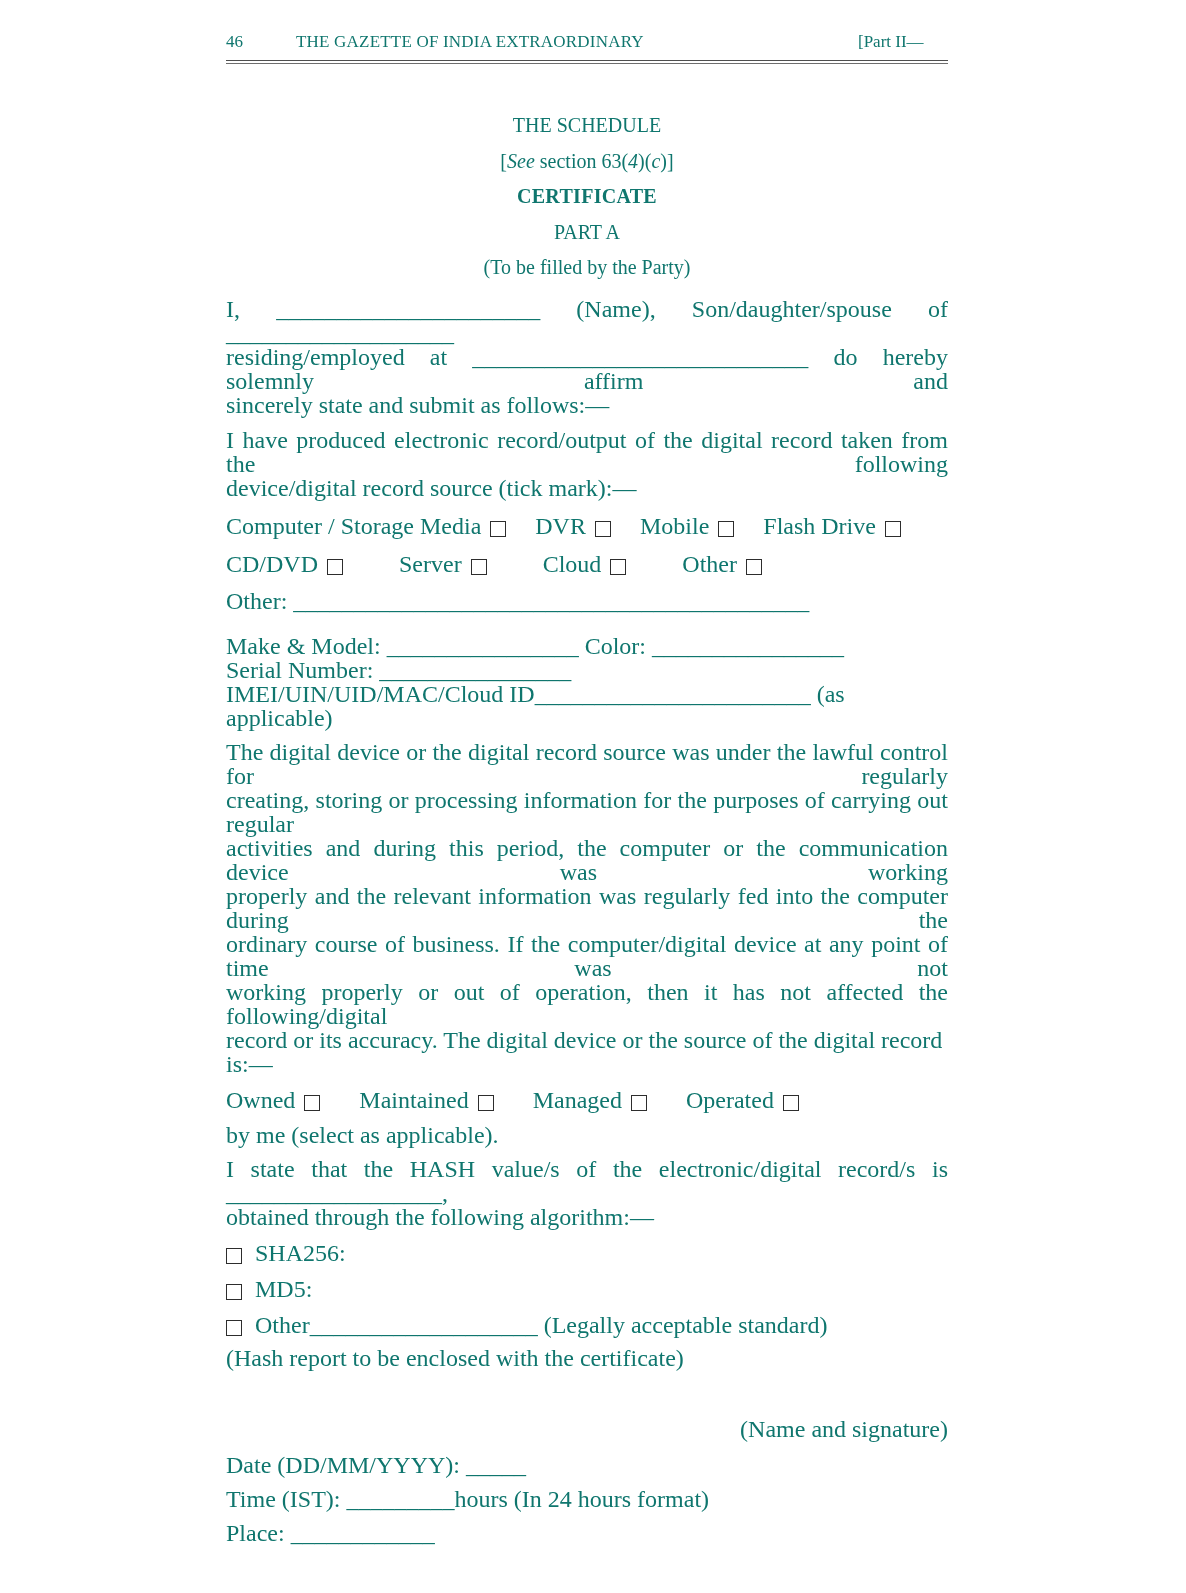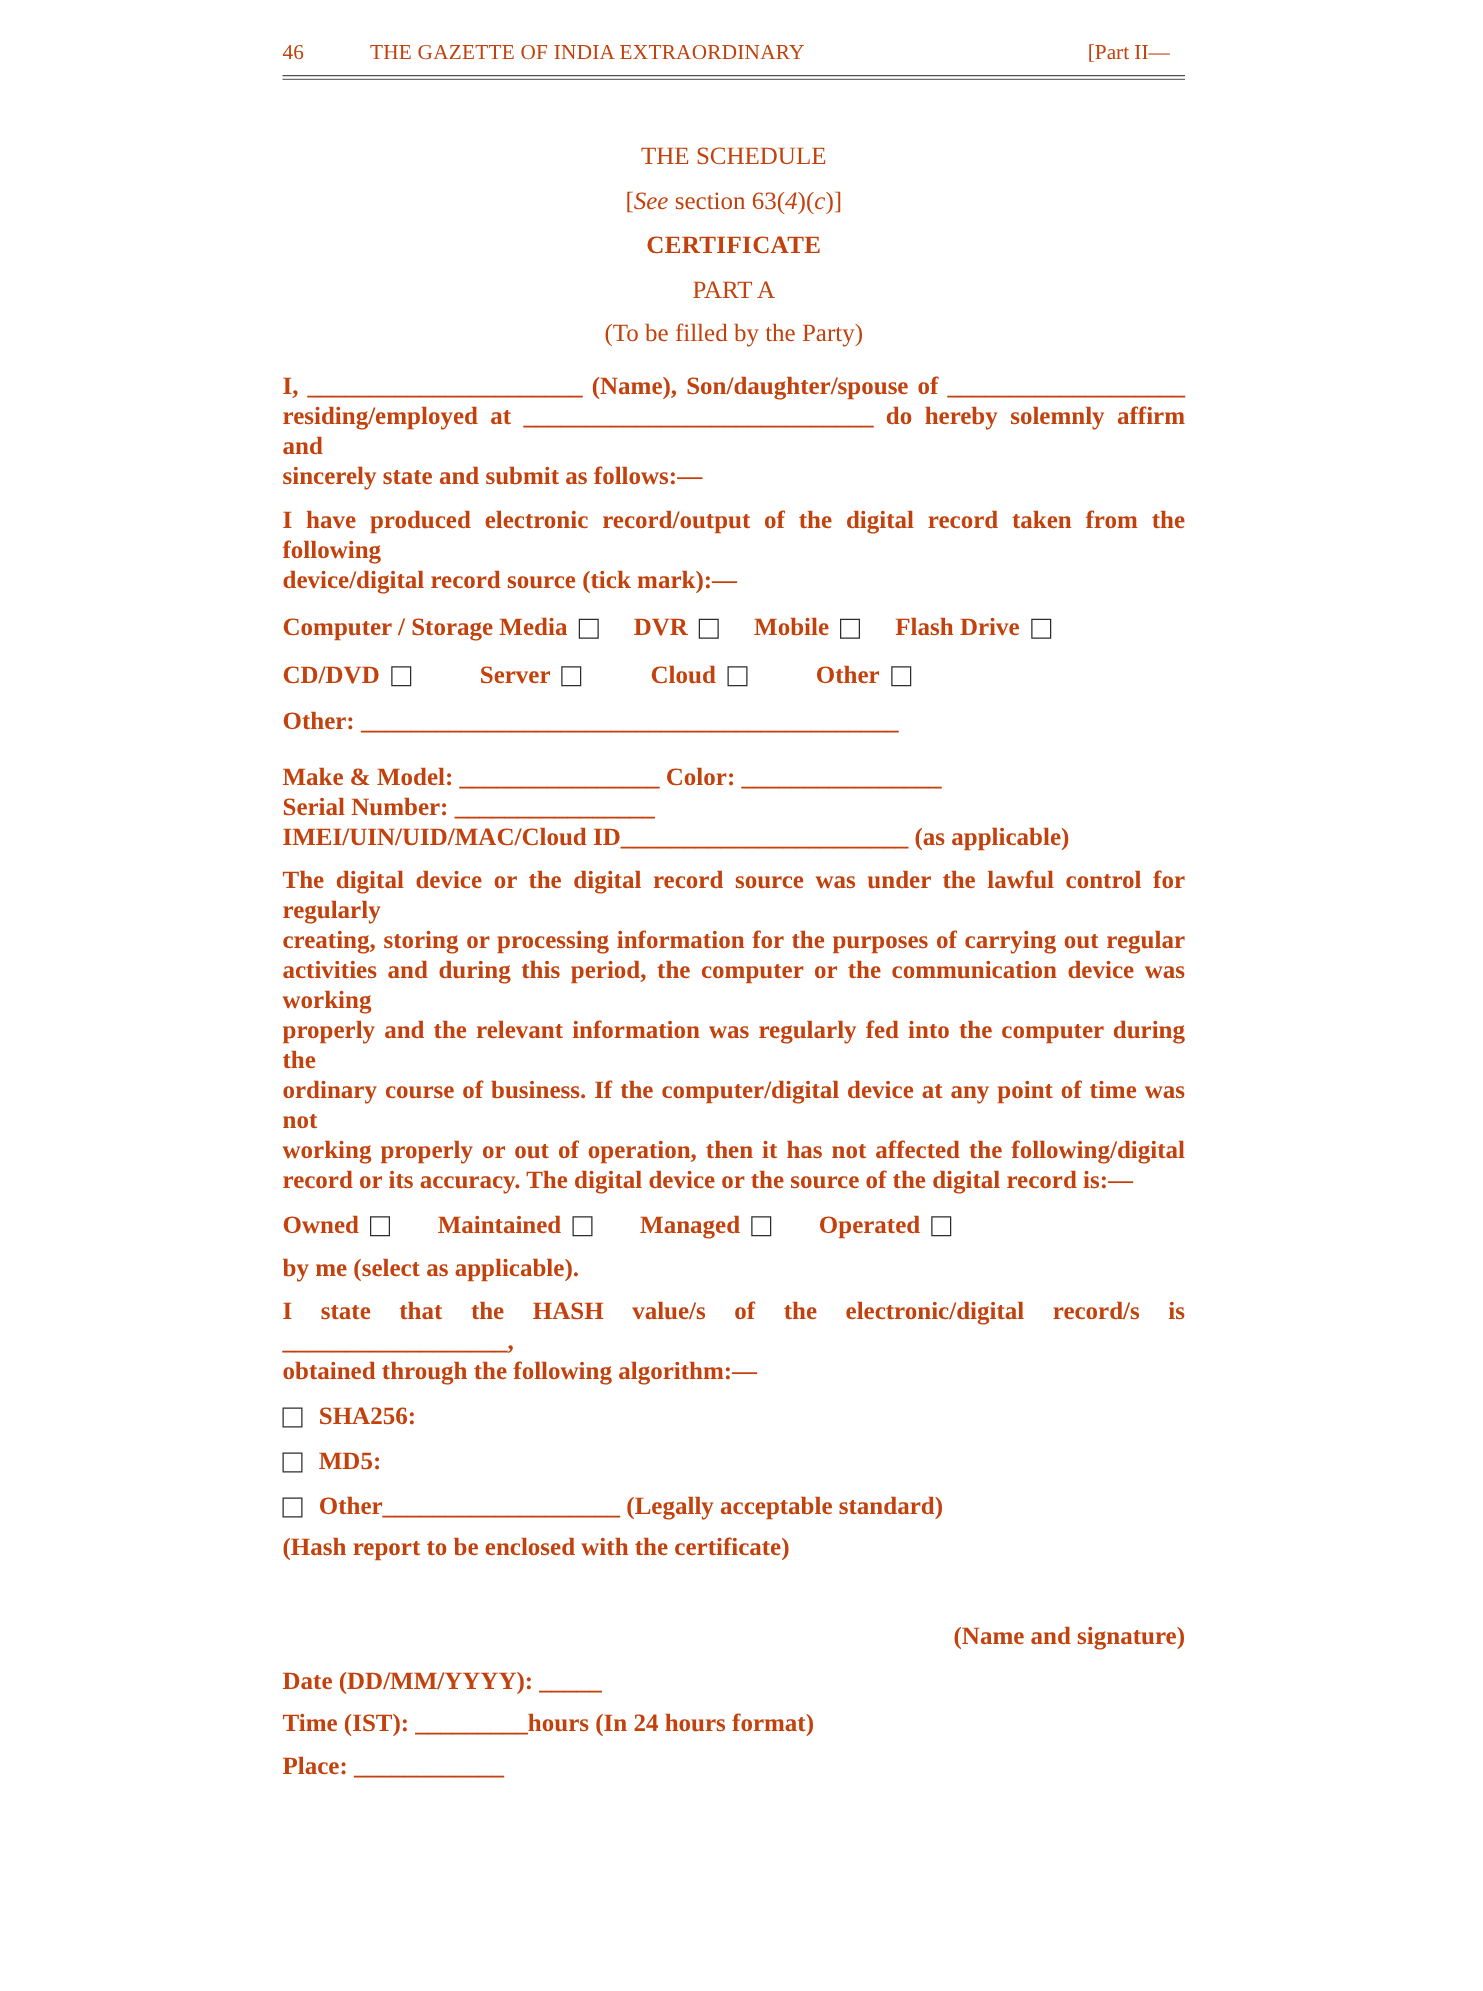--- a/index.html
+++ b/index.html
@@ -1,36 +1,36 @@
 <!DOCTYPE html>
 <html><head>
 <meta charset="utf-8">
 <style>
   * { margin:0; padding:0; box-sizing:border-box; }
   html,body { background:#ffffff; }
   .page {
     width:1186px; height:1593px; background:#ffffff;
     font-family:"Liberation Serif", serif;
-    color:#c2410c; position:relative; overflow:hidden;
+    color:#0f766e; position:relative; overflow:hidden;
   }
   .content { padding-left:226px; padding-right:238px; }
 
   
   .hdr { display:flex; align-items:baseline; padding-top:32px; font-size:17px; }
   .hdr .pgnum { width:70px; text-align:left; }
   .hdr .gtitle { flex:1; text-align:left; letter-spacing:0.2px; }
-  .hdr .gpart { width:90px; text-align:center; }
+  .hdr .gpart { width:90px; text-align:left; }
   .rule { margin-top:8px; height:4px; border-top:1.6px solid #4f4f4f; border-bottom:1px solid #6e6e6e; }
 
   
   .titleblock { margin-top:44px; text-align:center; font-size:20px; line-height:35.5px; }
   .titleblock .bold { font-weight:bold; letter-spacing:0.3px; }
 
   
-  .body { font-size:20px; line-height:24px; margin-top:10px;font-weight:bold; }
+  .body { font-size:24px; line-height:24px; margin-top:10px; }
   .jline { text-align:justify; text-align-last:justify; }
   .nline { text-align:left; }
   .blk { margin-top:11px; }
   .blk-14 { margin-top:14px; }
   .blk-13 { margin-top:13px; }
   .blk-21 { margin-top:21px; }
   .blk-10 { margin-top:10px; }
   .blk-12 { margin-top:12px; }
   .blk-9  { margin-top:9px; }
   .blk-47 { margin-top:47px; }

